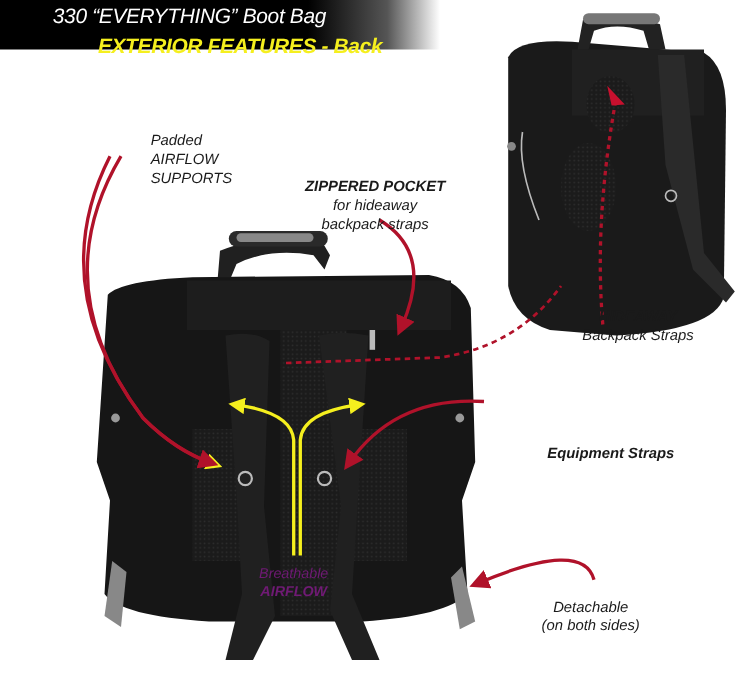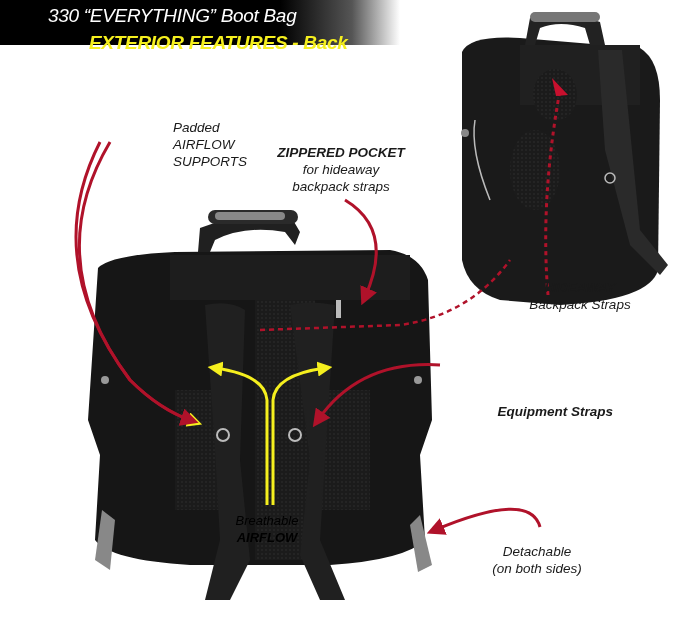--- a/index.html
+++ b/index.html
@@ -4,21 +4,21 @@
 <style>
   html, body { margin:0; padding:0; background:#fff; }
   body { width:679px; height:629px; position:relative; overflow:hidden; font-family:"Liberation Sans", sans-serif; }
   .banner { position:absolute; left:0; top:0; width:400px; height:45px;
     background:linear-gradient(to right, #000 0%, #000 70%, #555 88%, #fff 100%); }
   .banner-l1 { position:absolute; left:48px; top:5px; color:#fff; font-style:italic; font-size:19px; letter-spacing:-0.3px; white-space:nowrap; }
   .banner-l2 { position:absolute; left:52px; top:32px; color:#f5ef1e; font-style:italic; font-weight:bold; font-size:19px; letter-spacing:-0.3px; white-space:nowrap;margin-left:37px; }
   .label { position:absolute; color:#1a1a1a; font-style:italic; font-size:13.5px; line-height:17px; }
   .label b { font-weight:bold; }
   .c { text-align:center; }
-  .yl { color:#000000; }
+  .yl { color:#701a75; }
   svg.scene { position:absolute; left:0; top:0; }
 </style>
 </head>
 <body>
 
 <div class="banner">
   <div class="banner-l1">330 “EVERYTHING” Boot Bag</div>
   <div class="banner-l2">EXTERIOR FEATURES - Back</div>
 </div>
 
@@ -79,27 +79,27 @@
   <g fill="none" stroke="#b0122a" stroke-width="3">
     <path d="M110,142 Q40,260 130,380 Q160,410 195,422" marker-end="url(#ahy)" stroke="#b0122a"></path>
     <path d="M345,200 Q395,230 365,297" marker-end="url(#ah)"></path>
     <path d="M440,365 Q360,360 318,420" marker-end="url(#ah)"></path>
     <path d="M540,527 Q530,490 435,530" marker-end="url(#ah)"></path>
   </g>
   <path d="M100,142 Q40,260 130,380 Q160,410 190,420" fill="none" stroke="#b0122a" stroke-width="3" marker-end="url(#ah)"></path>
   <path d="M260,330 L400,325 Q470,315 510,260" fill="none" stroke="#b0122a" stroke-width="2.5" stroke-dasharray="5,4"></path>
 </svg>
 
-<div class="label" style="left:137px;top:119px;margin-left:36px;">
+<div class="label" style="left:137px;top:119px;">
   <div>Padded</div>
   <div>AIRFLOW</div>
   <div>SUPPORTS</div>
 </div>
 
-<div class="label c" style="left:266px;top:144px;width:150px;font-style:italic;">
+<div class="label c" style="left:266px;top:161px;width:150px;font-style:italic;">
   <div><b>ZIPPERED POCKET</b></div>
   <div>for hideaway</div>
   <div>backpack straps</div>
 </div>
 
 <div class="label c" style="left:520px;top:279px;width:120px;">
   <div><b>HIDEAWAY</b></div>
   <div>Backpack Straps</div>
 </div>
 

